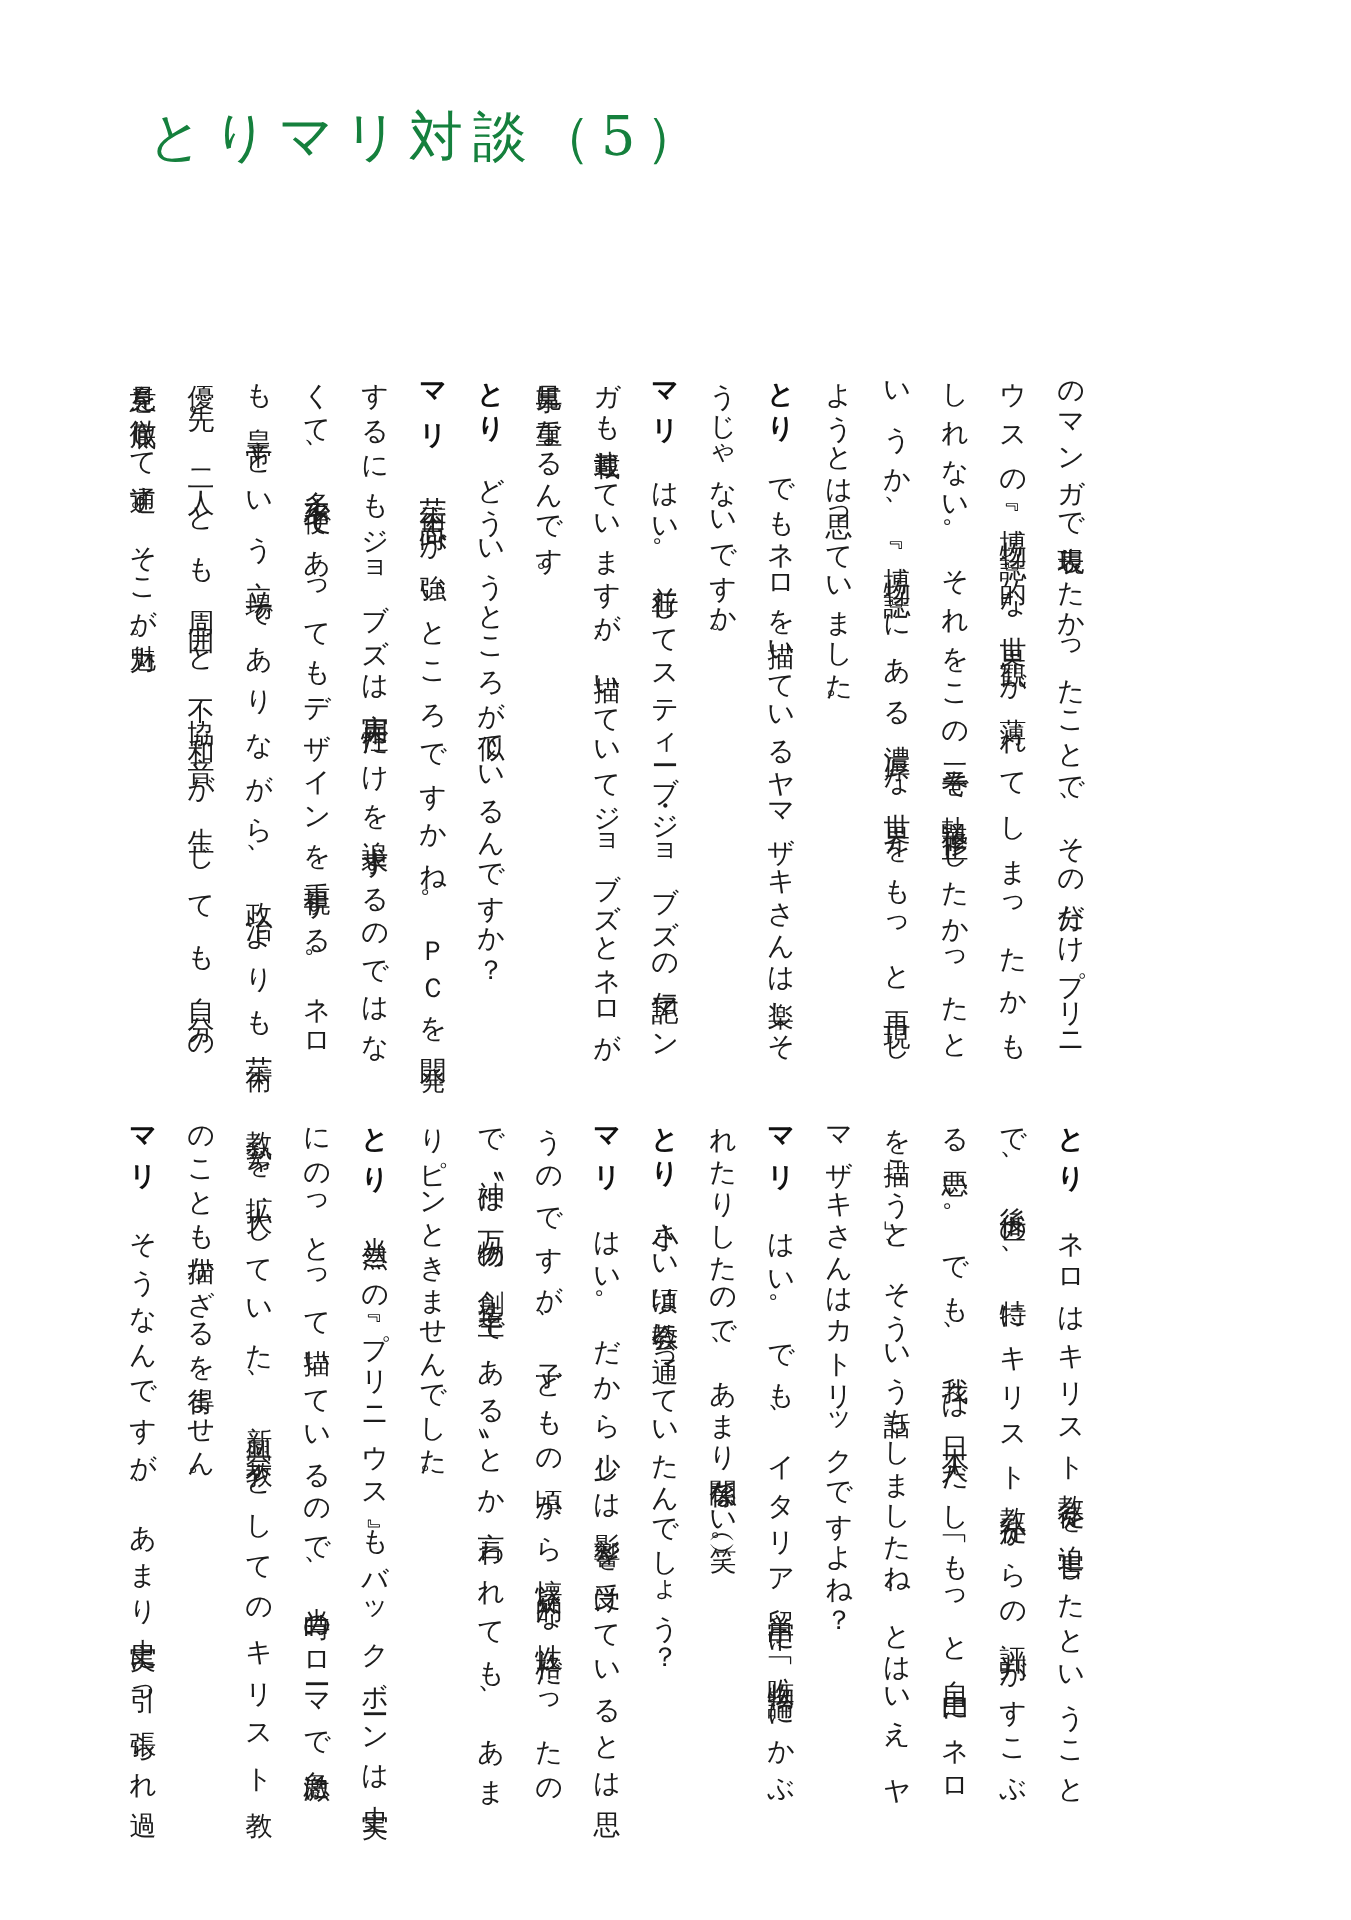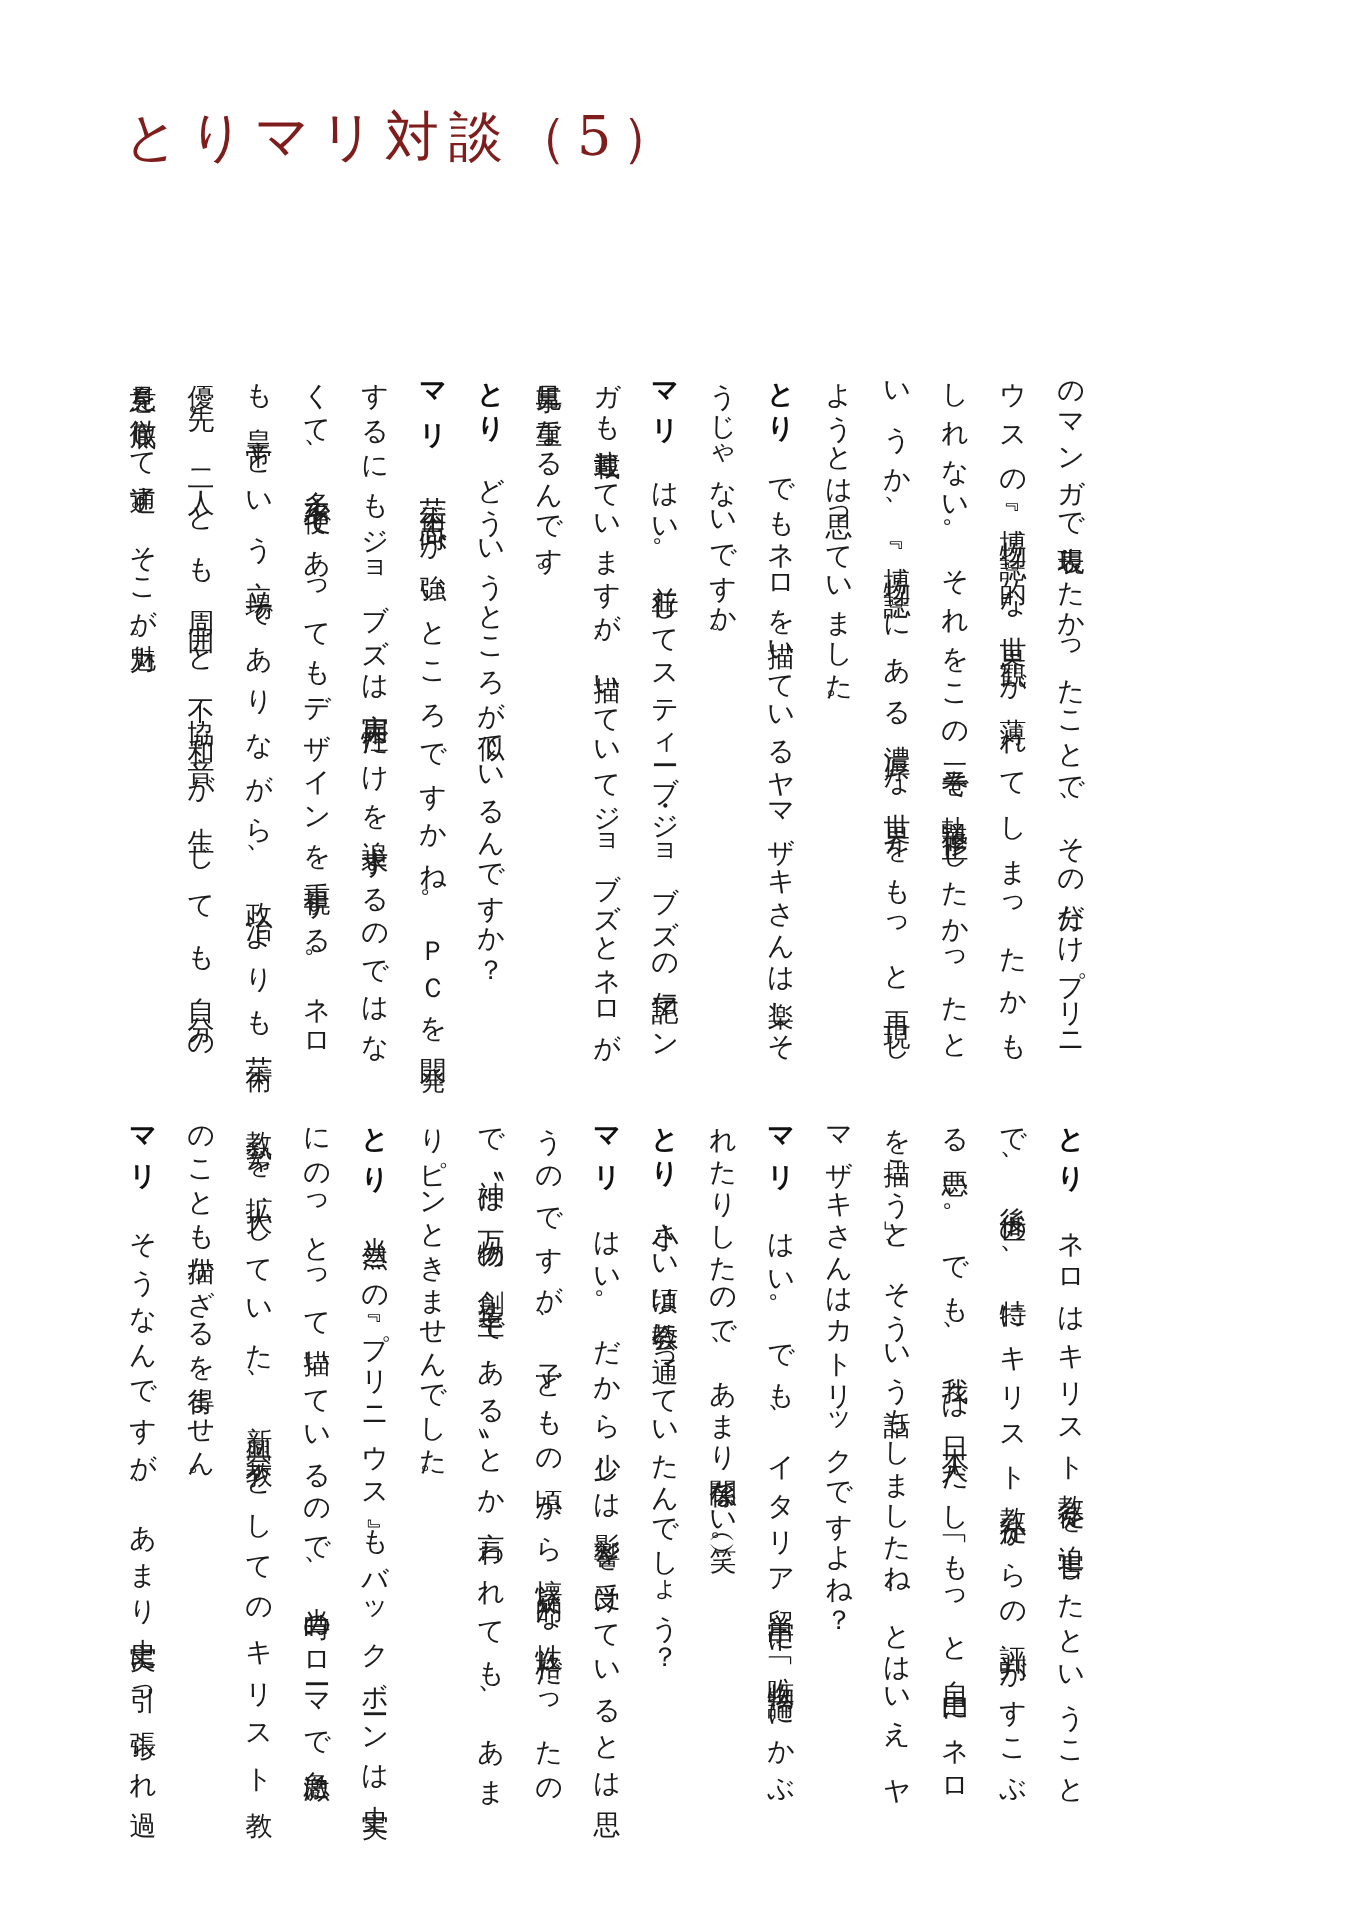--- a/index.html
+++ b/index.html
@@ -5,29 +5,29 @@
     html, body { margin: 0; padding: 0; background: #ffffff; }
     .page {
       position: relative;
       width: 1351px;
       height: 1920px;
       background: #ffffff;
       overflow: hidden;
     }
     .title {
       position: absolute;
-      left: 124px;
+      left: 148px;
       top: 102px;
       margin: 0;
       font-family: "DejaVu Serif", serif;
       font-weight: normal;
       font-size: 54px;
       letter-spacing: 10px;
       line-height: 70px;
-      color: #7f1d1d;
+      color: #15803d;
       white-space: nowrap;
     }
     .block {
       position: absolute;
       left: 114px;
       width: 986px;
       height: 682px;
       display: flex;
       flex-direction: row-reverse;
     }

